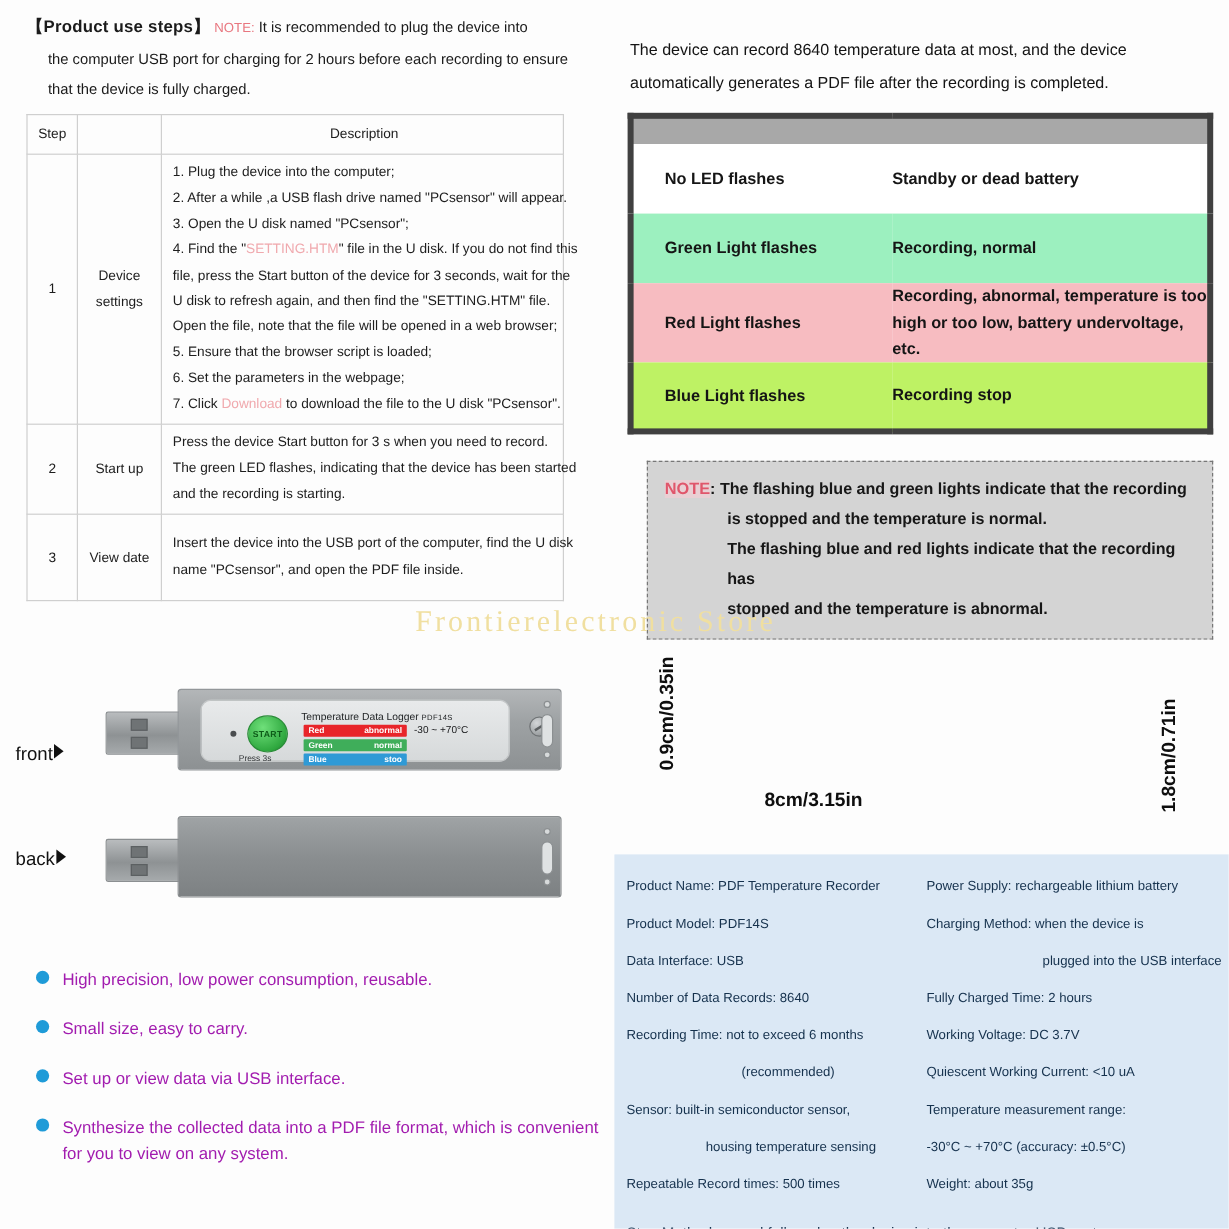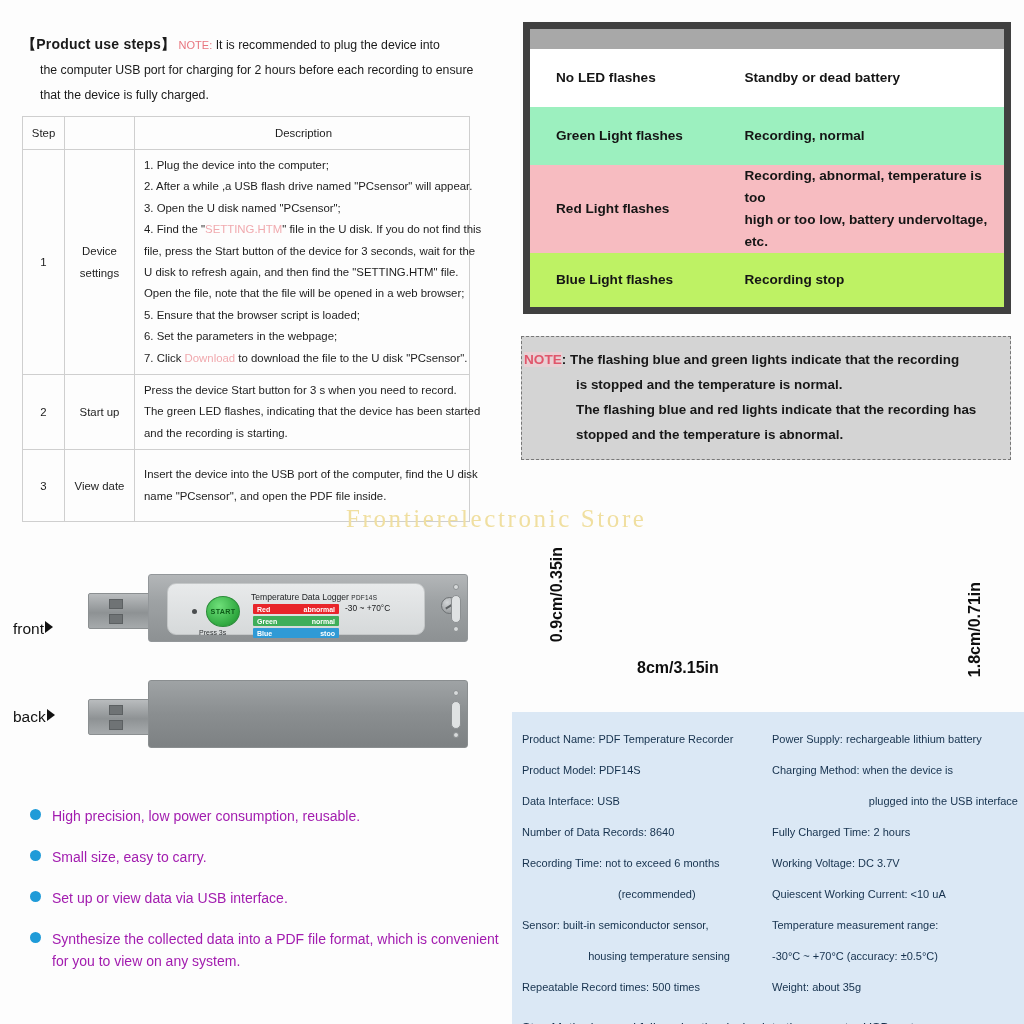--- a/index.html
+++ b/index.html
@@ -5,21 +5,21 @@
   * { box-sizing: border-box; margin: 0; padding: 0; }
   html, body {
     width: 1024px; height: 1024px;
     background: #ffffff;
     font-family: "Liberation Sans", sans-serif;
     overflow: hidden;
   }
   #page { position: relative; width: 1024px; height: 1024px; background: #fdfdfd; }
 
   
-  #steps-panel { position: absolute; left: 22px; top: 10px; width: 470px; margin-top: 22px; }
+  #steps-panel { position: absolute; left: 22px; top: 10px; width: 470px; }
   .steps-head { font-size: 12.3px; color: #1b1b1b; line-height: 25px; }
   .steps-head .title { font-size: 14px; font-weight: 600; letter-spacing: .2px; }
   .note-red { color: #e8767f; font-size: 11px; }
   .steps-head .l2, .steps-head .l3 { display:block; padding-left: 18px; }
 
   table.steps { border-collapse: collapse; width: 448px; margin-top: 8px;
                 table-layout: fixed; border-radius: 13px; }
   table.steps td, table.steps th {
     border: 1px solid #cfcfcf; font-weight: normal;
     font-size: 11.4px; color: #1d1d1d; padding: 5px 6px; vertical-align: middle;
@@ -30,31 +30,31 @@
   table.steps thead td { text-align: center; height: 33px; }
   .desc-line { display: block; line-height: 21.4px; white-space: nowrap; }
   .pink { color: #f0a9ae; }
   .rowlabel-split { line-height: 22px; }
 
   
   #led-panel { position: absolute; left: 512px; top: 10px; width: 512px; }
   .rec-text { font-size: 13.4px; color: #141414; line-height: 27px;
               padding: 18px 12px 0 13px; }
   .led-table { margin: 12px 10px 0 11px; width: 488px;
-               border: 7px solid #404040; border-collapse: collapse; }
+               border: 5px solid #404040; border-collapse: collapse; }
   .led-table tr.hdr td { background: #a8a8a8; height: 23px; border: none;}
   .led-table td { border: none; font-size: 13.6px; color: #151515;
                   font-weight: 600; padding: 0 0 0 26px; vertical-align: middle; }
   .led-table td.desc { padding-left: 0; }
   .led-row { height: 58px; }
   .led-row.tall { height: 62px; }
   .led-row .desc span { display:block; line-height: 22px; }
 
-  .note-box { margin: 22px 13px 0 9px; border: 1px dashed #777;
-              background: #d4d4d4; padding: 10px 14px 12px 2px; }
+  .note-box { margin: 22px 13px 0 27px; border: 1px dashed #777;
+              background: #d4d4d4; padding: 10px 14px 12px 14px; }
   .note-box .nlabel { color: #e0566b; font-weight: 700; font-size: 13.6px;
                       background: #e9d0d4; }
   .note-box .nline { font-size: 13.4px; color: #171717; line-height: 25px;
                      font-weight: 600; }
   .note-box .indent { padding-left: 52px; display: block; }
 
   
   #watermark { position: absolute; left: 298px; top: 505px; font-size: 25px;
                letter-spacing: 2.6px; color: #f0dfa0;
                font-family: "Liberation Serif", serif; margin-left: 48px; }
@@ -207,20 +207,24 @@
           <td class="c3" style="height:72px">
             <span class="desc-line">Insert the device into the USB port of the computer, find the U disk</span>
             <span class="desc-line">name "PCsensor", and open the PDF file inside.</span>
           </td>
         </tr>
       </tbody>
     </table>
   </div>
 
   <div id="led-panel">
+    <div class="rec-text">
+      <div>The device can record 8640 temperature data at most, and the device</div>
+      <div>automatically generates a PDF file after the recording is completed.</div>
+    </div>
 
     <table class="led-table">
       <tbody>
           <tr class="hdr">
             <td colspan="2"></td>
           </tr>
       <tr class="led-row" style="background:#ffffff">
         <td style="width:218px">No LED flashes</td>
         <td class="desc">
           <span>Standby or dead battery</span>

